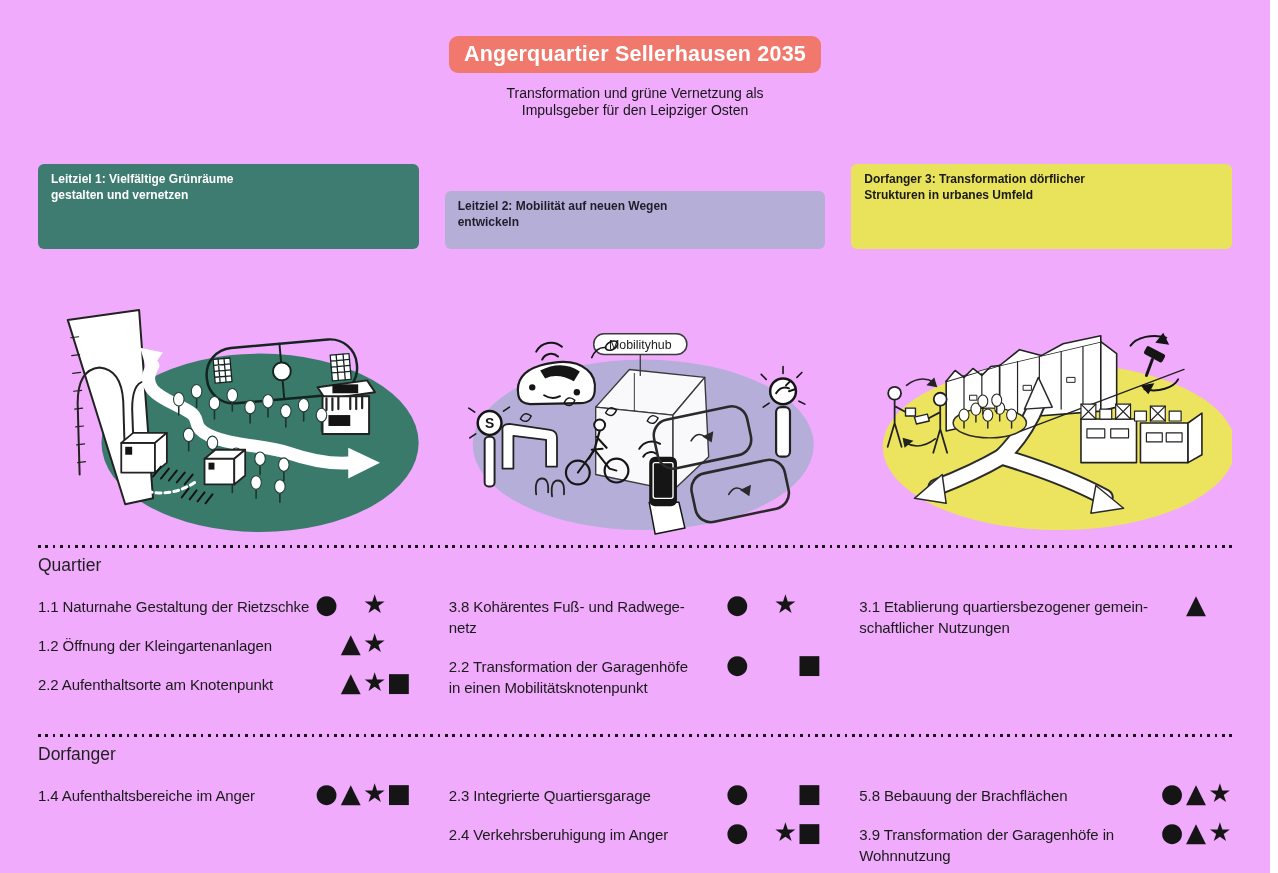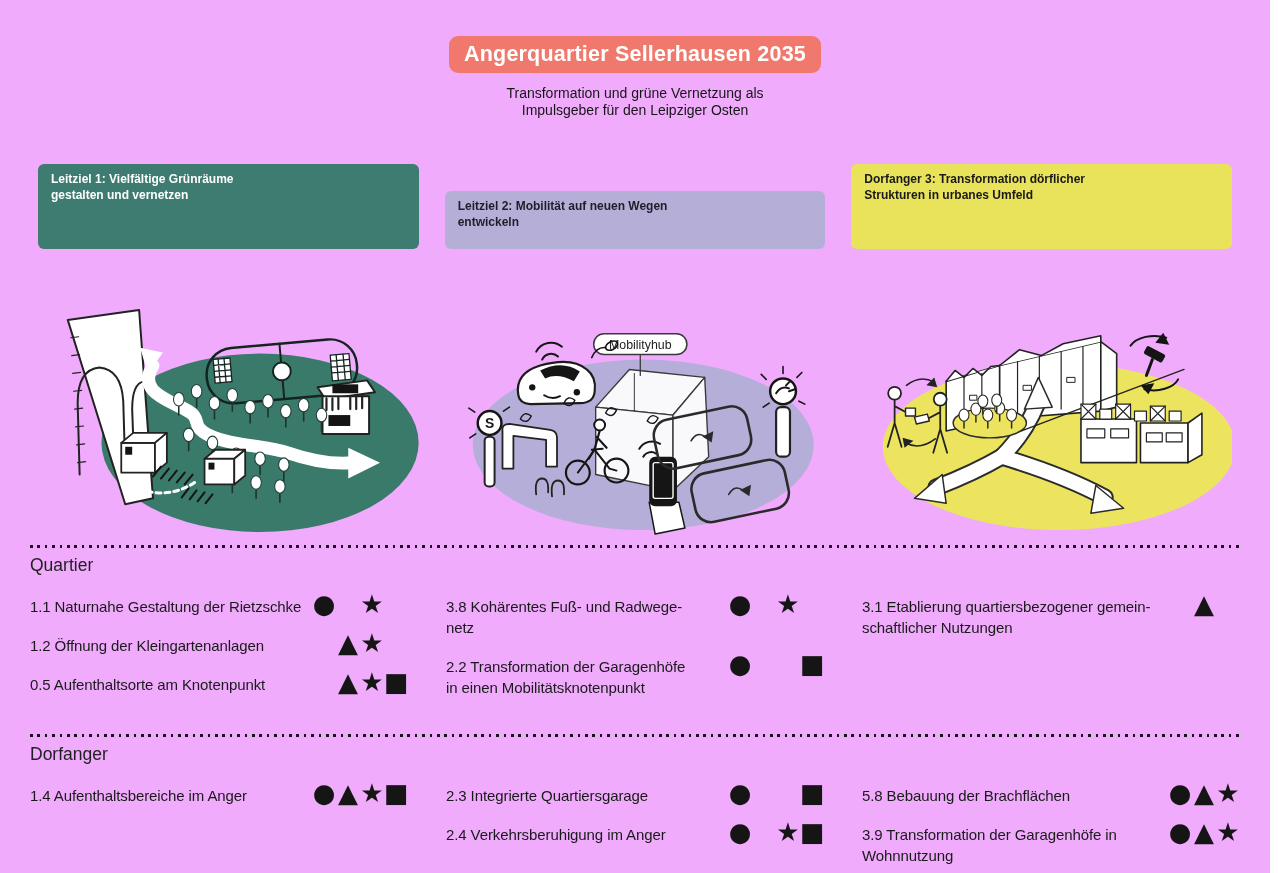--- a/index.html
+++ b/index.html
@@ -9,21 +9,21 @@
   .banner{display:inline-block;background:var(--banner-bg);color:#fff;font-size:21.5px;
           font-weight:700;padding:6px 15px;border-radius:9px;letter-spacing:.2px;}
   .subtitle{margin-top:12px;font-size:14px;line-height:1.24;color:#161616;white-space:pre-line;}
   .cols{margin:44px 38px 0;display:grid;grid-template-columns:1fr 1fr 1fr;column-gap:26px;}
   .ziel-header{min-height:58px;box-sizing:border-box;padding:8px 13px;border-radius:6px;
                font-size:12px;font-weight:700;line-height:1.32;white-space:pre-line;}
   .ziel-1{background:var(--leitziel1-bg);color:#fff;}
   .ziel-2{background:var(--leitziel2-bg);color:#1e1e2a;margin-top:27px;}
   .ziel-3{background:var(--leitziel3-bg);color:#191919;}
   svg.illu{display:block;width:100%;height:232px;margin-top:14px;}
-  .section{margin:0 30px;}
+  .section{margin:0 38px;}
   .section.first{margin-top:6px;}
   .section.second{margin-top:18px;}
   .dotted{height:3px;background:repeating-linear-gradient(90deg,#161616 0 2.6px,transparent 2.6px 7.4px);}
   .section-label{margin-top:6px;font-size:17.5px;line-height:22px;color:#1f1f1f;}
   .items-grid{margin-top:20px;display:grid;grid-template-columns:1fr 1fr 1fr;column-gap:38px;align-items:start;}
   .item{display:flex;align-items:flex-start;margin-bottom:18px;}
   .item-text{flex:1;min-width:0;font-size:15px;line-height:21px;letter-spacing:-.1px;
              white-space:pre-line;padding-right:3px;color:#1a1a1a;}
   .sym-group{display:flex;flex-shrink:0;margin-top:-3px;}
   .sym{display:inline-block;width:24px;height:23px;line-height:23px;text-align:center;
@@ -301,21 +301,21 @@
         <div class="item">
           <div class="item-text">1.2 Öffnung der Kleingartenanlagen</div>
           <div class="sym-group">
             <span class="sym"></span>
             <span class="sym">▲</span>
             <span class="sym">★</span>
             <span class="sym"></span>
           </div>
         </div>
         <div class="item">
-          <div class="item-text">0.5 Aufenthaltsorte am Knotenpunkt</div>
+          <div class="item-text">2.2 Aufenthaltsorte am Knotenpunkt</div>
           <div class="sym-group">
             <span class="sym"></span>
             <span class="sym">▲</span>
             <span class="sym">★</span>
             <span class="sym">■</span>
           </div>
         </div>
       </div>
       <div>
         <div class="item">

